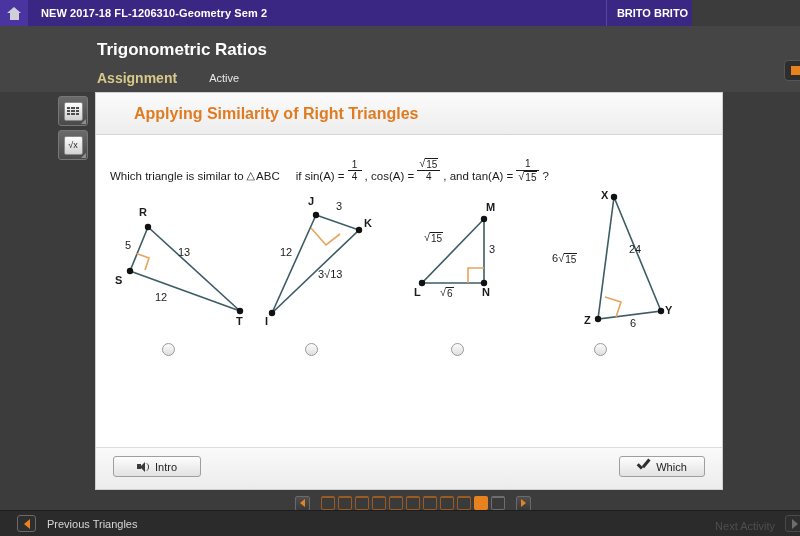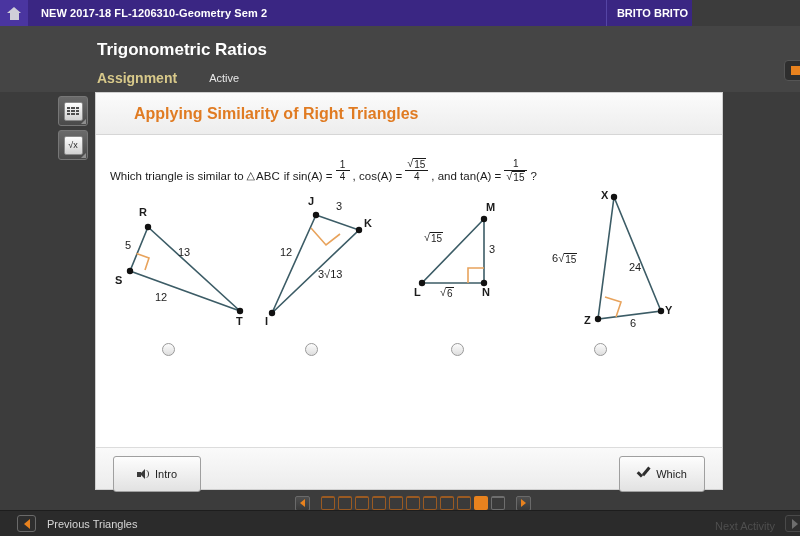--- a/index.html
+++ b/index.html
@@ -133,21 +133,21 @@
     position: absolute; top: 0; width: 13px; height: 13px; border-radius: 50%;
     background: linear-gradient(#fcfcfc, #dedede); border: 1px solid #9a9a9a;
   }
 
   
   .card-foot {
     position: absolute; left: 0; bottom: 0; width: 100%; height: 42px;
     background: linear-gradient(#fafafa, #ececec); border-top: 1px solid #dcdcdc;
   }
   .btn {
-    position: absolute; top: 8px; height: 36px;
+    position: absolute; top: 8px; height: 21px;
     background: linear-gradient(#fdfdfd, #e2e2e2);
     border: 1px solid #9f9f9f; border-radius: 3px;
     display: flex; align-items: center; justify-content: center; gap: 6px;
     font-size: 11px; color: #222; padding: 0 10px;
   }
   #intro-btn { left: 17px; width: 88px; }
   #done-btn { right: 17px; width: 86px; }
   .spk { position: relative; width: 12px; height: 10px; }
   .spk::before {
     content: ""; position: absolute; left: 0; top: 2.5px;
@@ -269,21 +269,21 @@
   <div class="card">
 
     <div class="card-head">
       <span class="card-head-title">Applying Similarity of Right Triangles</span>
     </div>
 
     <div class="q-text">
       <span>Which triangle is similar to</span>
       <span class="tri-sym">△</span>
       <span>ABC</span>
-      <span style="margin-left:4px">if sin(A) =</span>
+      <span style="margin-left:16px">if sin(A) =</span>
       <span class="frac">
         <span class="num">1</span>
         <span class="bar"></span>
         <span class="den">4</span>
       </span>
       <span>, cos(A) =</span>
       <span class="frac">
         <span class="num">
           <span class="rad">
             <span class="sign">√</span>
@@ -377,21 +377,21 @@
         </svg>
         <span class="lbl" style="left:55px;  top:0px">X</span>
         <span class="lbl" style="left:119px; top:115px">Y</span>
         <span class="lbl" style="left:38px;  top:125px">Z</span>
         <span class="mval" style="left:6px;  top:63px">
           <span>6</span><span class="rad">
               <span class="sign">√</span>
               <span class="val">15</span>
             </span>
         </span>
-        <span class="mval" style="left:83px; top:72px">24</span>
+        <span class="mval" style="left:83px; top:54px">24</span>
         <span class="mval" style="left:84px; top:128px">6</span>
       </div>
     </div>
 
     <div class="radio-row">
       <span class="radio" style="left:66px"></span>
       <span class="radio" style="left:209px"></span>
       <span class="radio" style="left:355px"></span>
       <span class="radio" style="left:498px"></span>
     </div>

